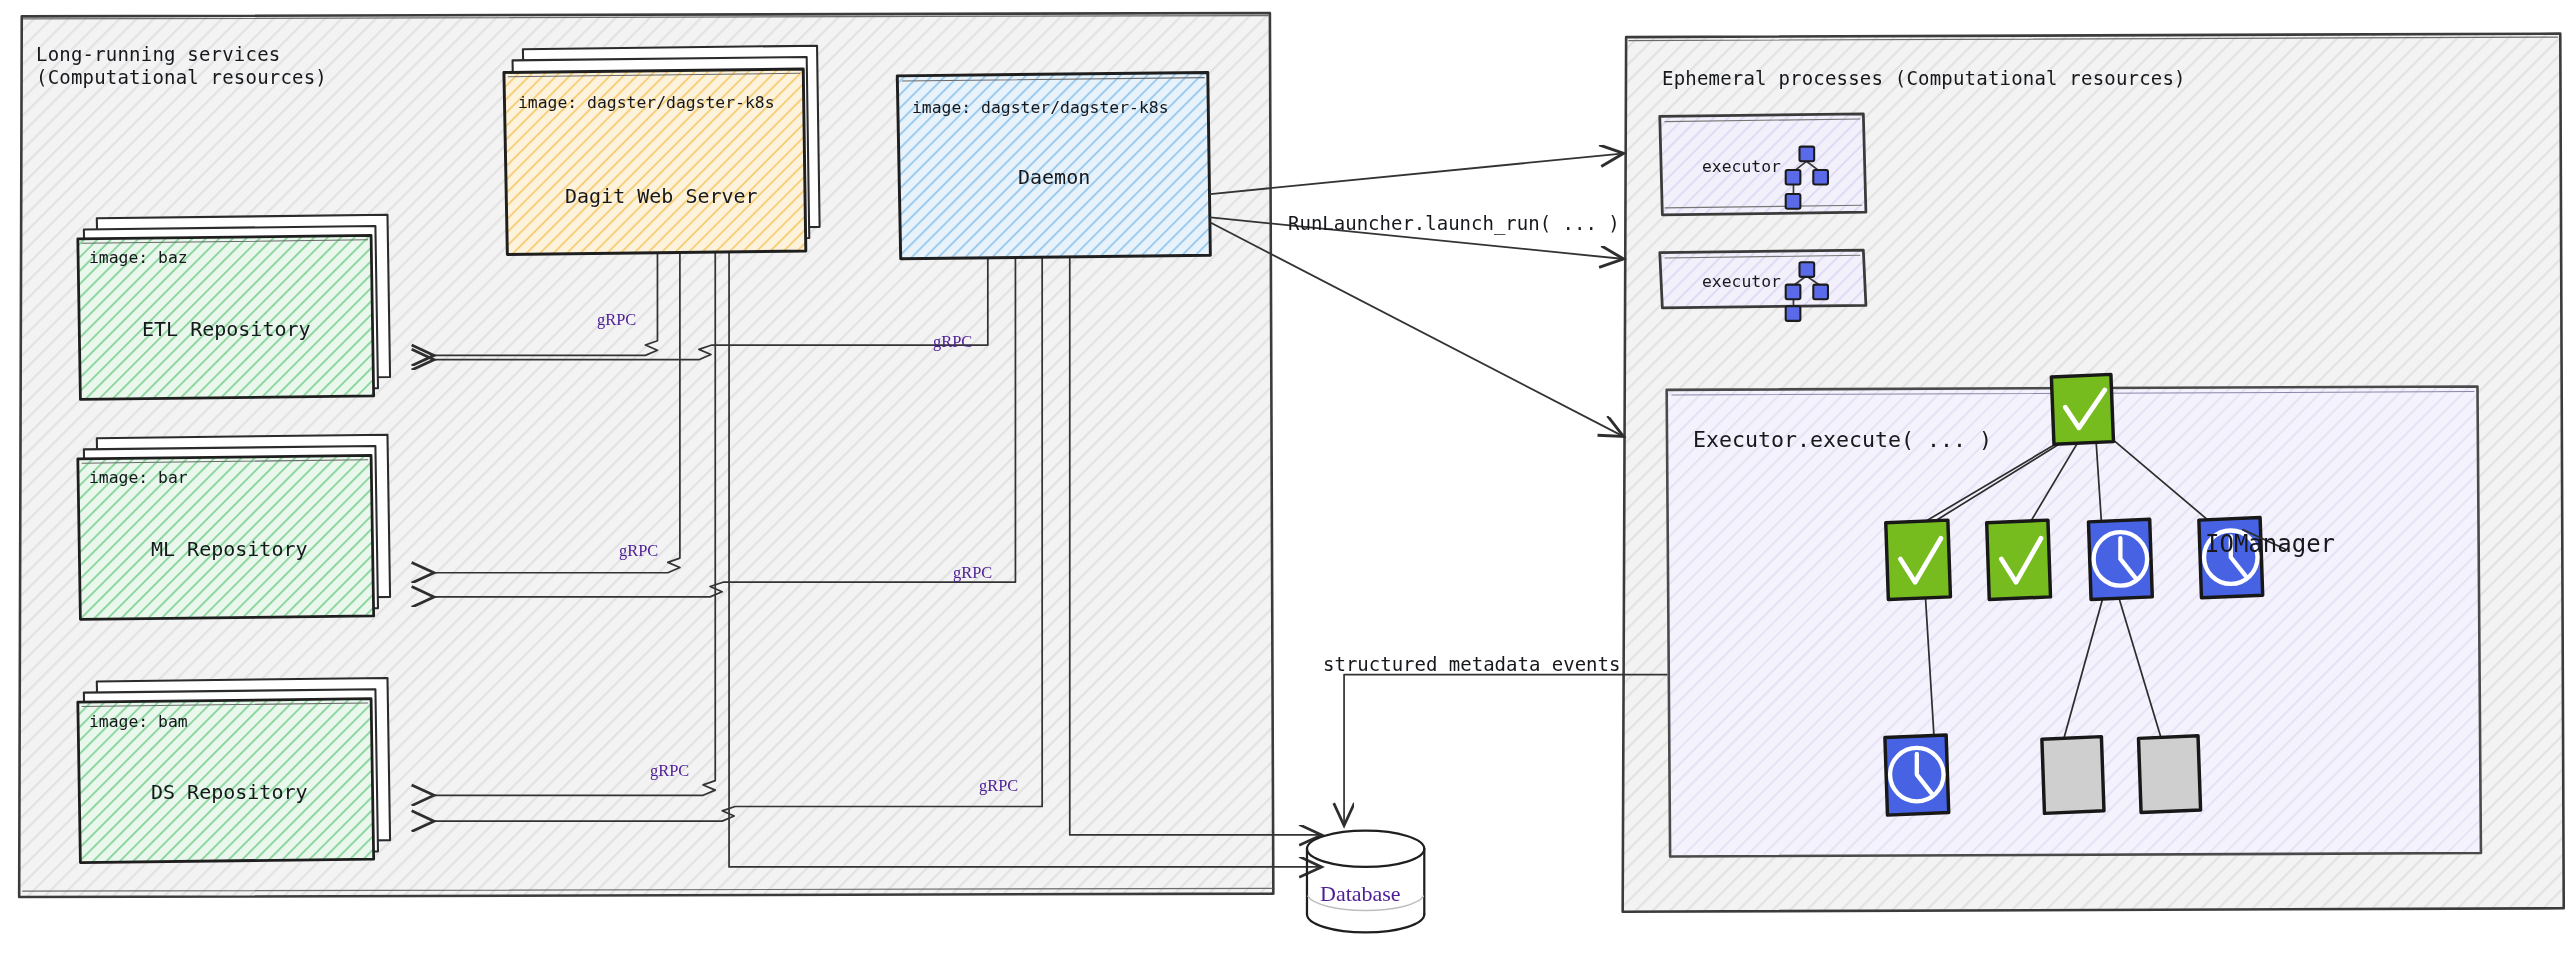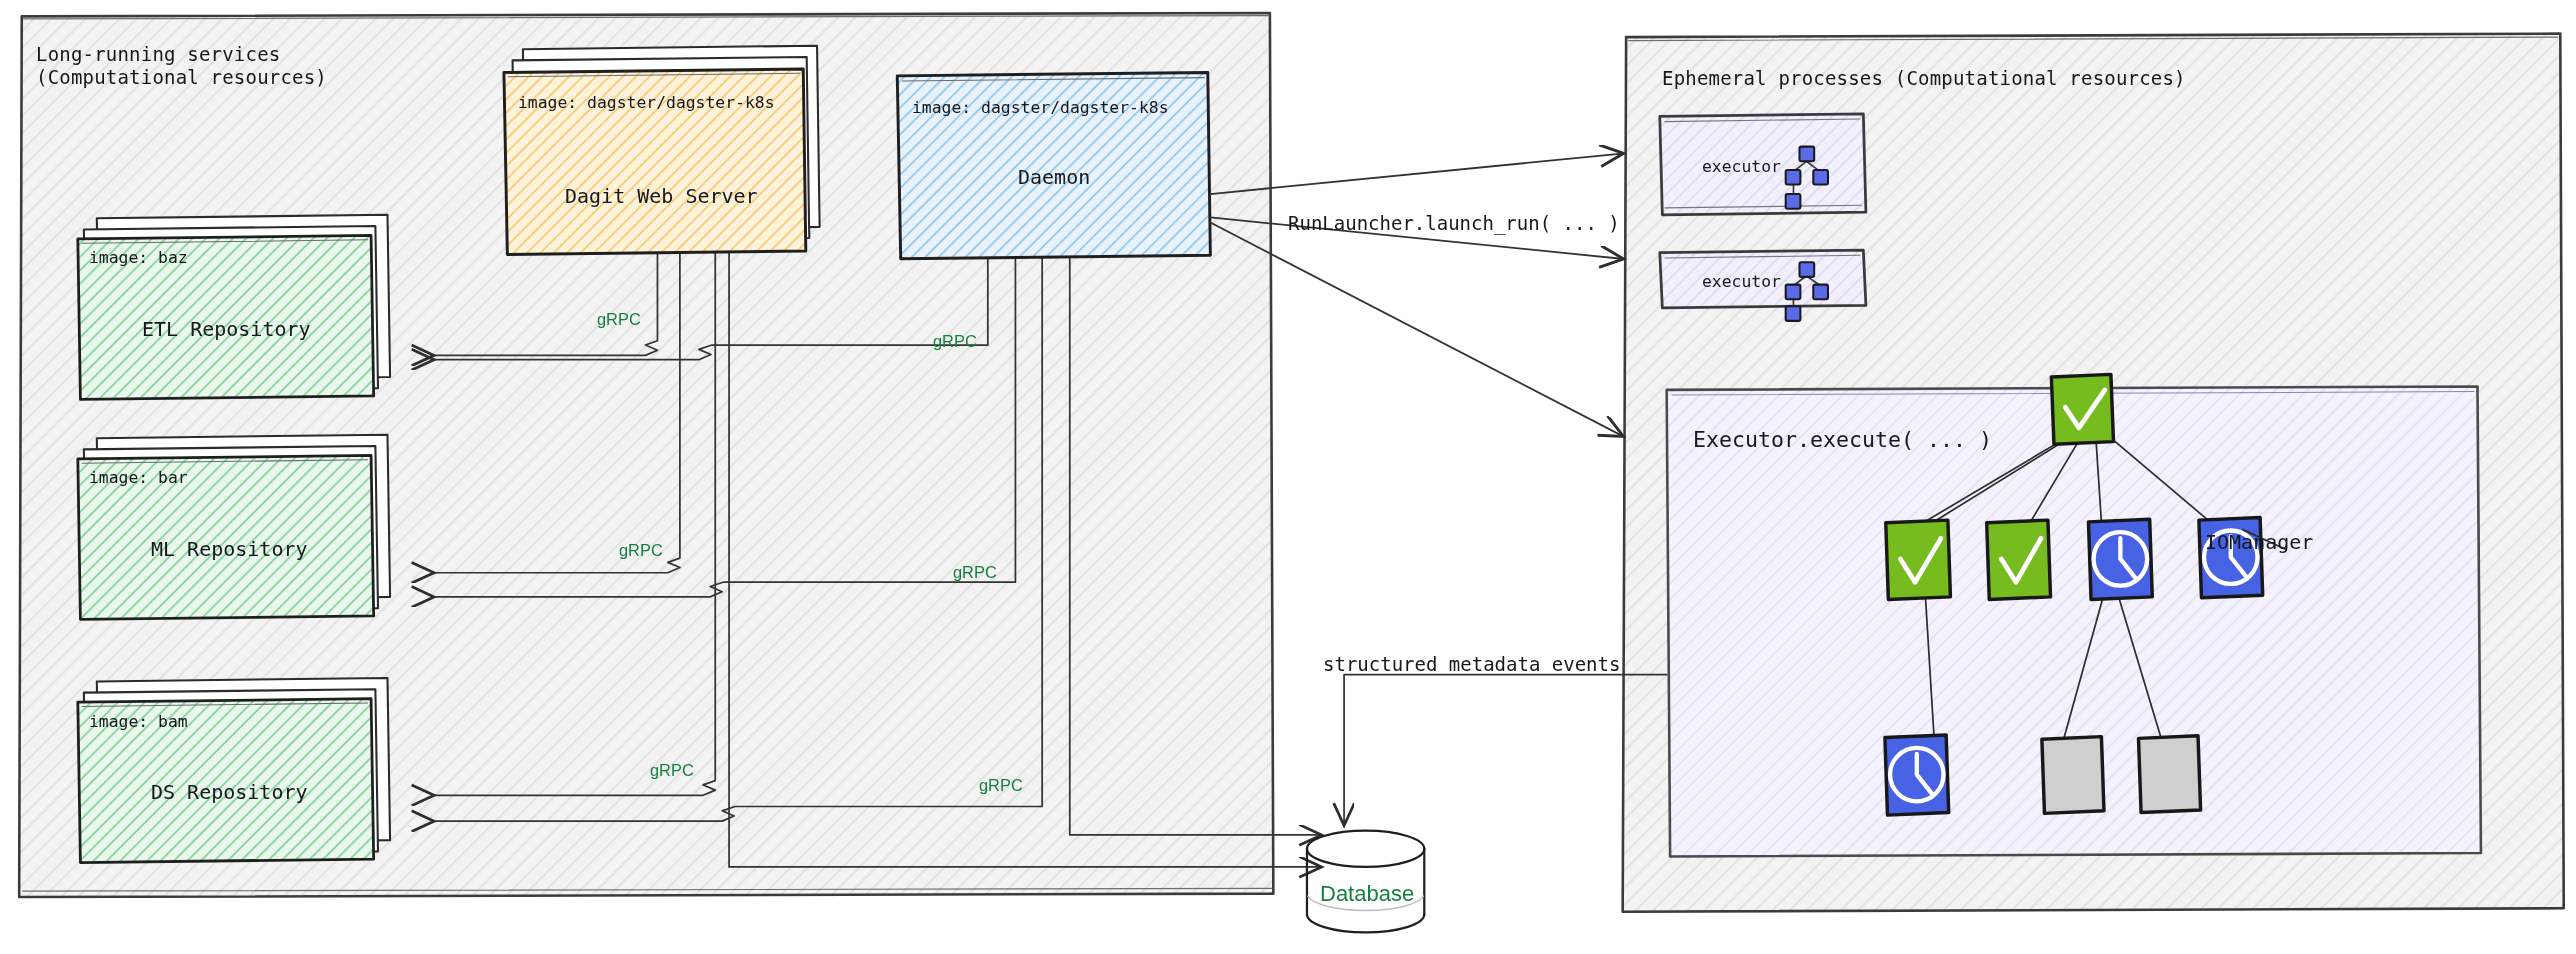--- a/index.html
+++ b/index.html
@@ -5,22 +5,22 @@
   html,body{margin:0;padding:0;background:#ffffff;}
   body{
     width:2576px;height:954px;position:relative;overflow:hidden;
     font-family:"DejaVu Sans Mono","Liberation Mono",monospace;
   }
   #stage{position:absolute;inset:0;width:2576px;height:916px;}
   svg#canvas{position:absolute;left:0;top:0;width:2576px;height:954px;}
 
   .lbl{position:absolute;white-space:pre;color:#16181c;
        font-family:"DejaVu Sans Mono","Liberation Mono",monospace;}
-  .lbl-sans{position:absolute;white-space:pre;color:#15803d;
-       font-family:Liberation Sans, sans-serif;}
+  .lbl-sans{position:absolute;white-space:pre;color:#4c1d95;
+       font-family:Liberation Serif, serif;}
 
   .panel-title{font-size:19px;line-height:23px;letter-spacing:0.2px;}
   .box-image{font-size:16.4px;}
   .box-name{font-size:20px;}
   .edge-lbl{font-size:16.4px;}
   .edge-lbl-mono{font-size:19px;}
   .exec-lbl{font-size:16.4px;}
   .db-lbl{font-size:22px;margin-top:8px;}
 </style>
 </head>
@@ -254,21 +254,21 @@
   <div class="lbl-sans edge-lbl" style="left:953px;top:563px;">gRPC</div>
   <div class="lbl-sans edge-lbl" style="left:650px;top:761px;">gRPC</div>
   <div class="lbl-sans edge-lbl" style="left:979px;top:776px;">gRPC</div>
 
   <div class="lbl panel-title" style="left:1662px;top:67px;">Ephemeral processes (Computational resources)</div>
 
   <div class="lbl exec-lbl" style="left:1702px;top:157px;">executor</div>
   <div class="lbl exec-lbl" style="left:1702px;top:272px;">executor</div>
 
   <div class="lbl" style="left:1693px;top:427px;font-size:21.6px;">Executor.execute( ... )</div>
-  <div class="lbl" style="left:2205px;top:530px;font-size:20px;">IOManager</div>
+  <div class="lbl" style="left:2205px;top:530px;font-size:24px;">IOManager</div>
 
   <div class="lbl edge-lbl-mono" style="left:1288px;top:212px;">RunLauncher.launch_run( ... )</div>
   <div class="lbl edge-lbl-mono" style="left:1323px;top:653px;">structured metadata events</div>
 
   <div class="lbl-sans db-lbl" style="left:1320px;top:873px;">Database</div>
 
 </div>
 
 
 </body></html>

